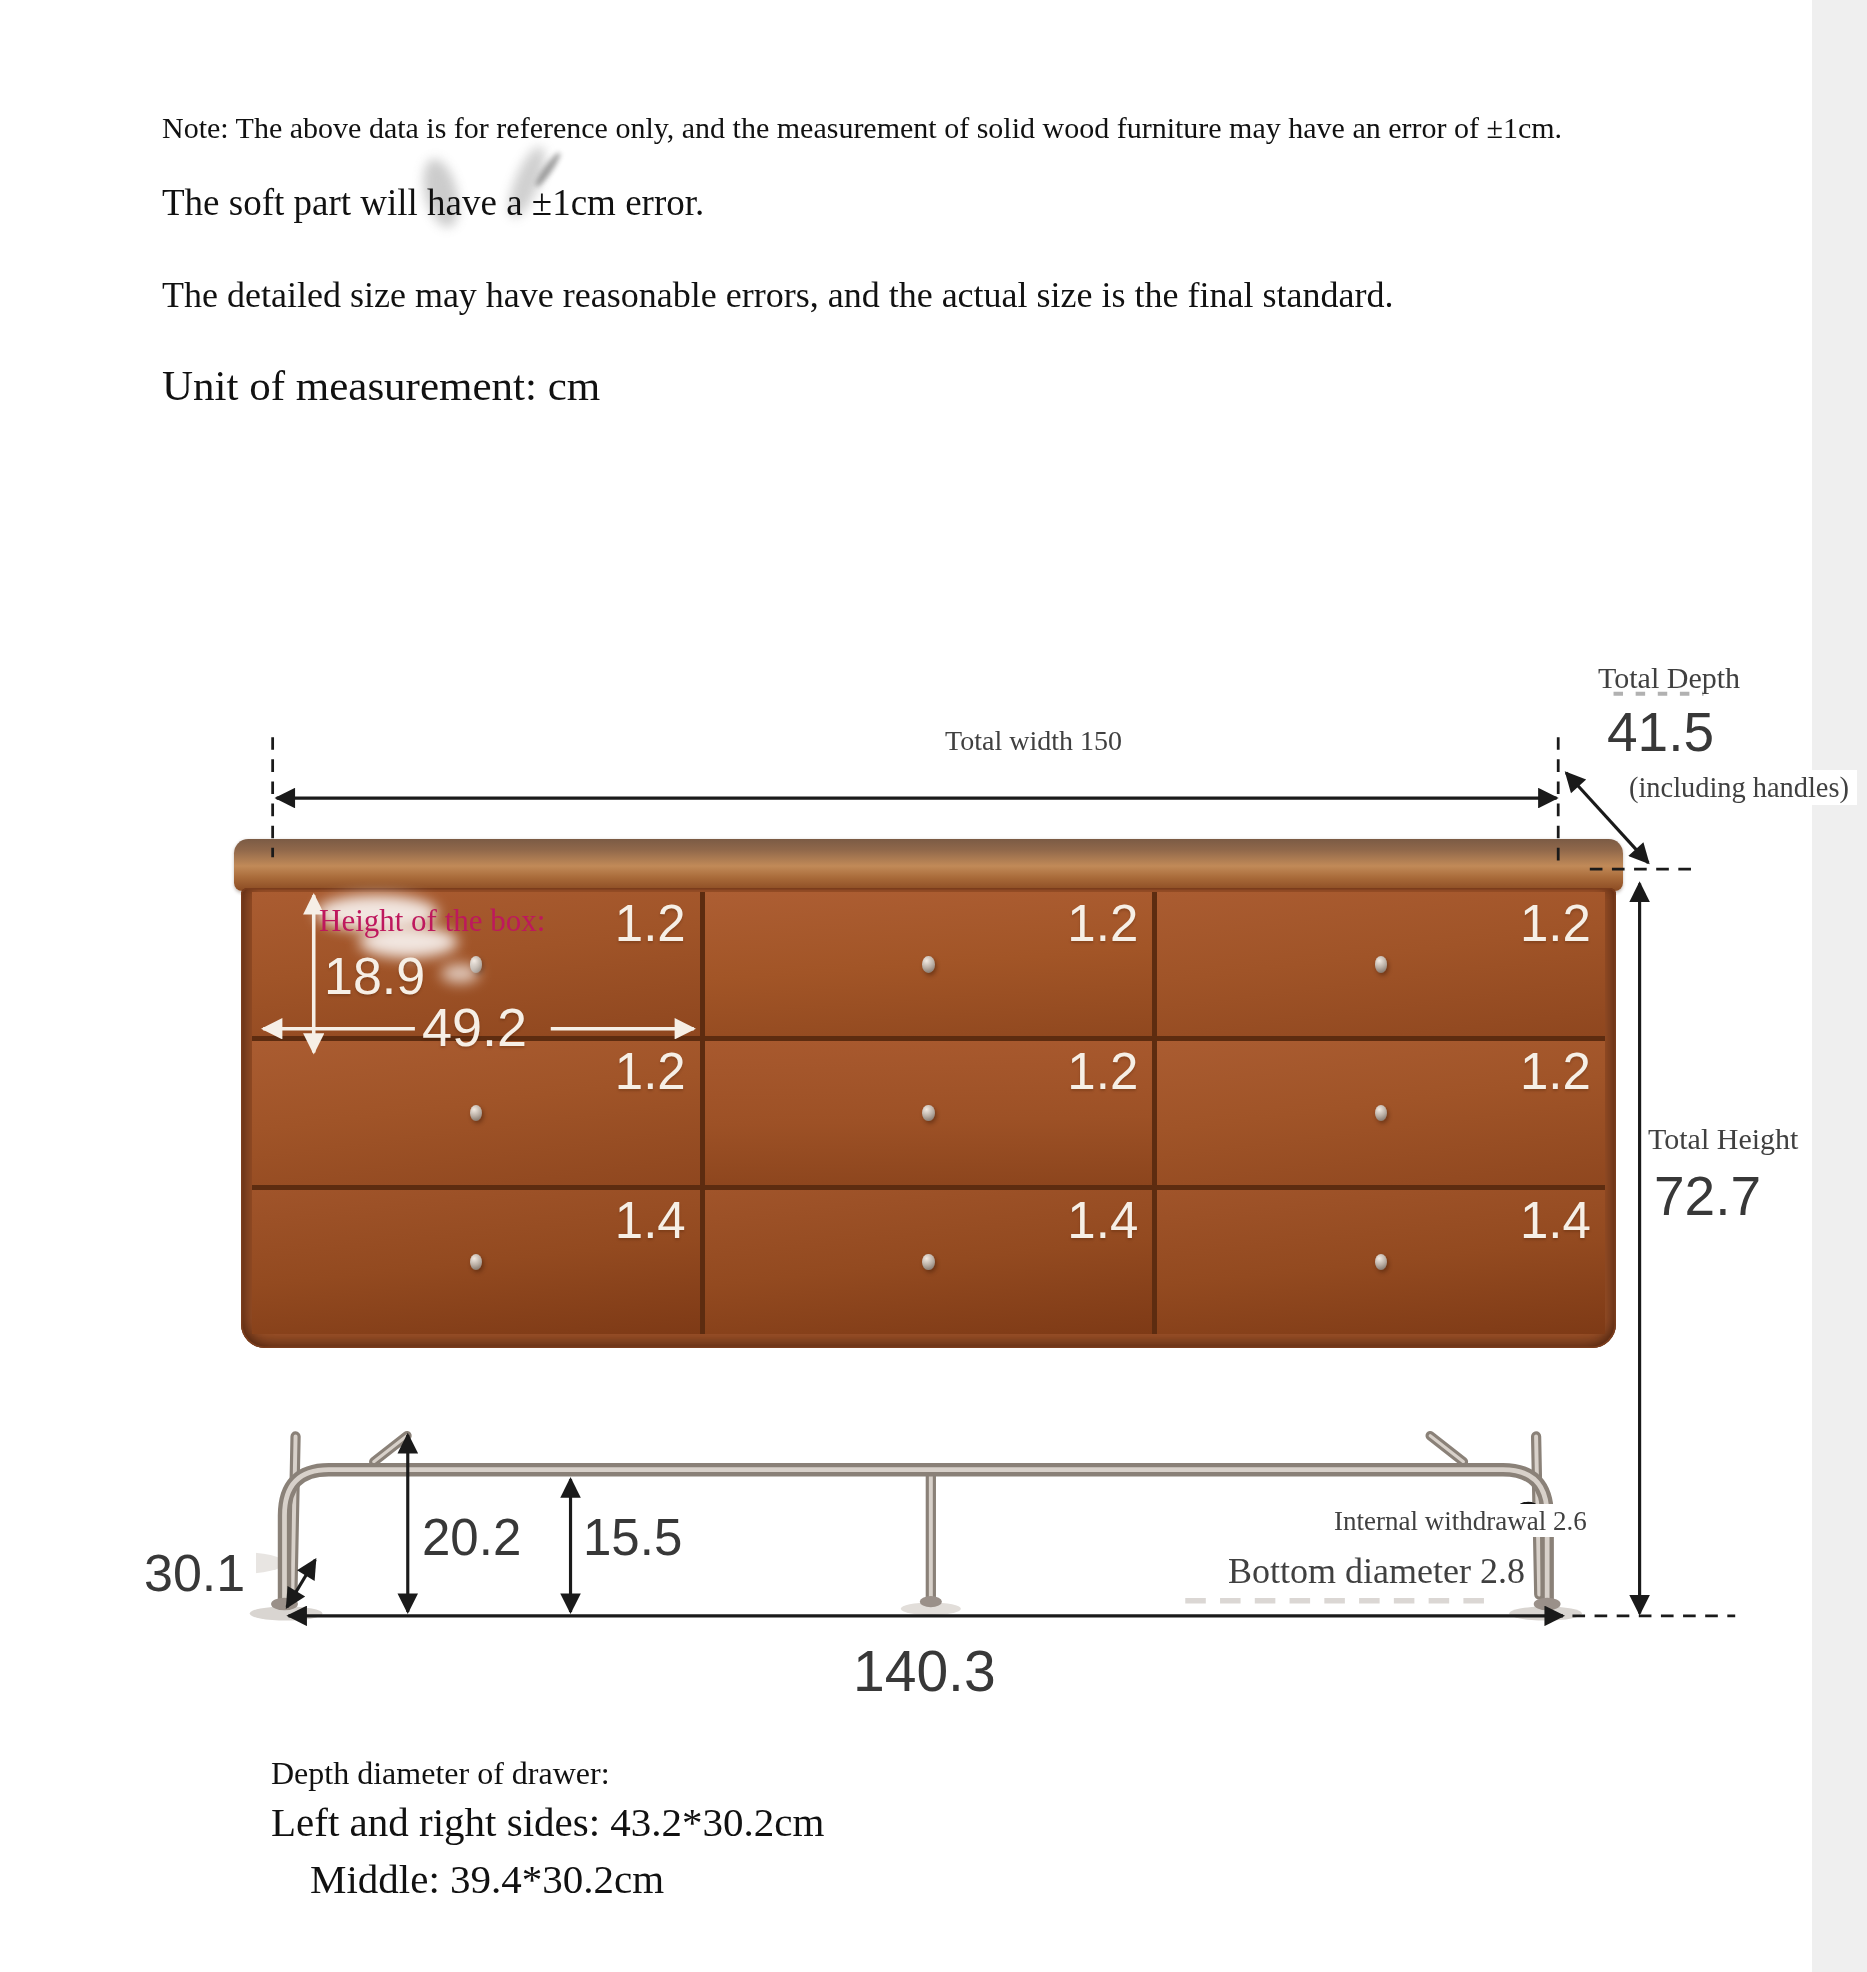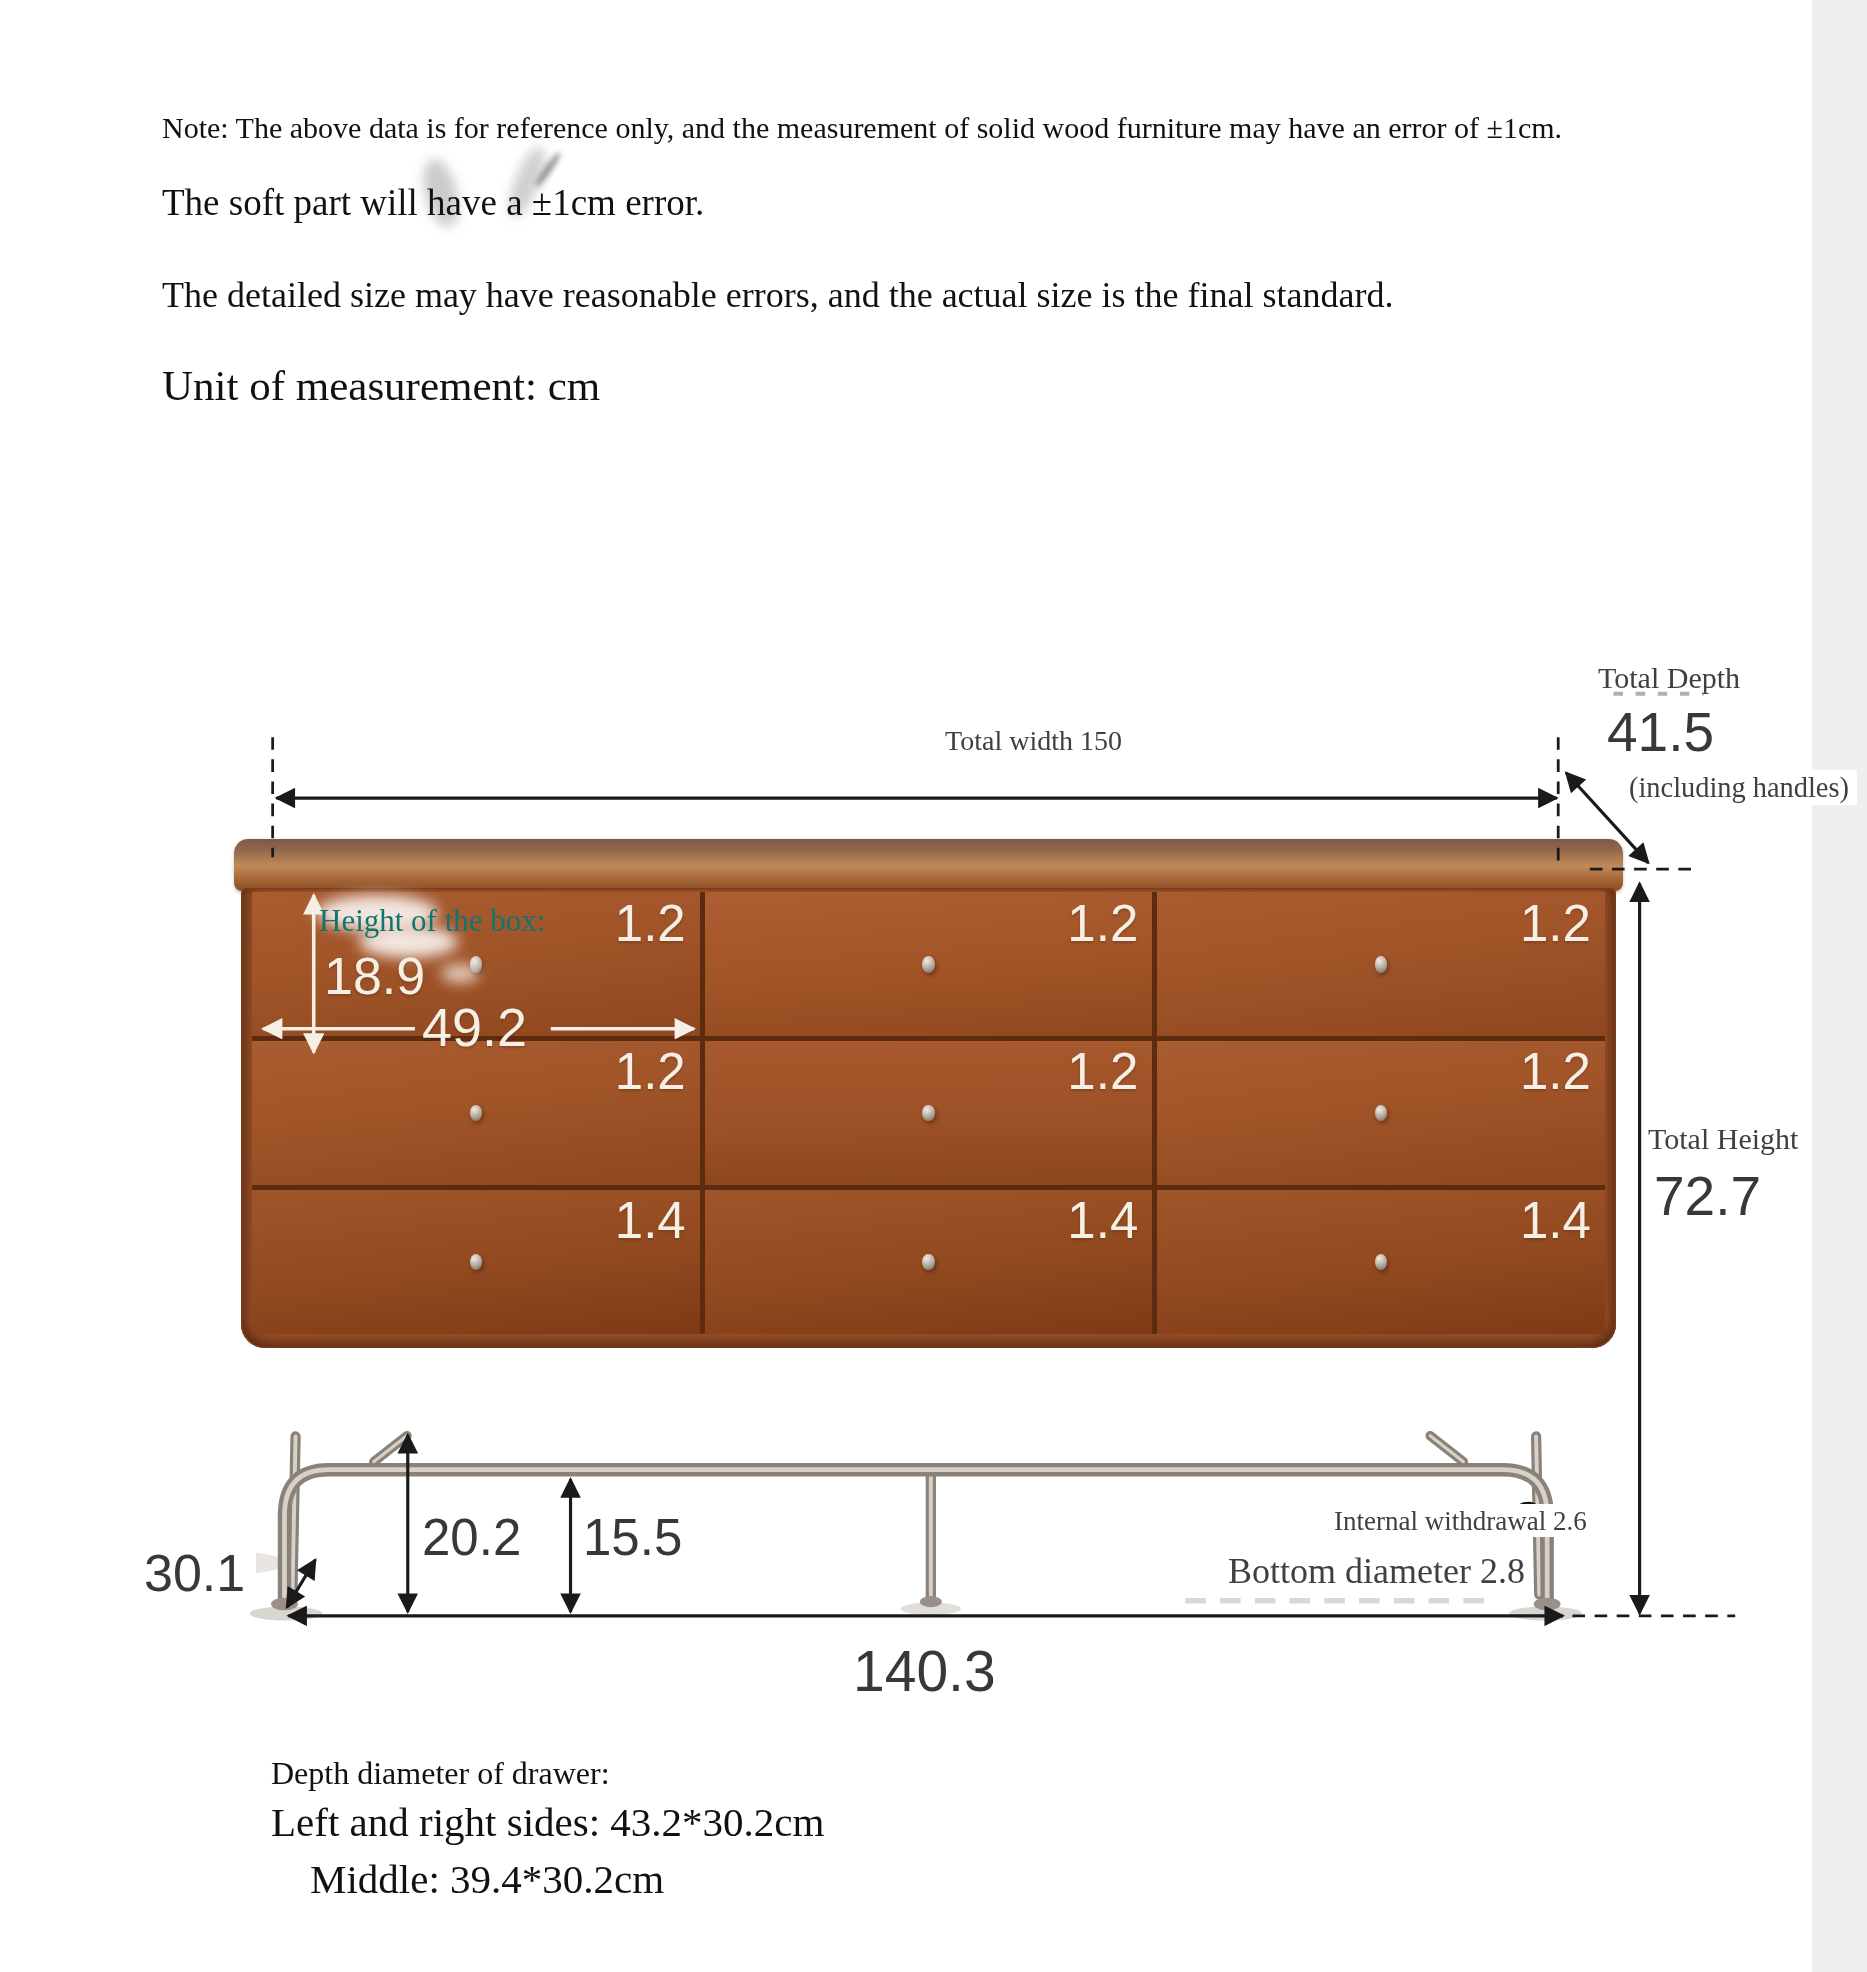--- a/index.html
+++ b/index.html
@@ -35,21 +35,21 @@
   .knob{position:absolute;left:50%;top:50%;width:12.6px;height:16.6px;margin:-8px 0 0 -6.3px;
      border-radius:50%;background:radial-gradient(circle at 35% 28%,#f2eae2,#b9aea4 48%,#6f6258 100%);
      box-shadow:1.6px 2.4px 4px rgba(50,20,5,.45);}
   .wsmudge{position:absolute;background:#fff;border-radius:50%;filter:blur(7.1px);opacity:.85;}
   
   .num{font-family:"Liberation Sans","DejaVu Sans",sans-serif;color:#383838;}
   .num-white{font-family:"Liberation Sans","DejaVu Sans",sans-serif;color:#f6efe6;
      text-shadow:0 1.6px 2.4px rgba(60,25,5,.25);}
   .whitebg{background:#ffffff;padding:1.6px 8px;}
   .serif-lbl{color:#404040;}
-  .boxlbl{color:#0f766e;}
+  .boxlbl{color:#be185d;}
   svg{position:absolute;left:0;top:0;}
   
   .f-title{font-size:32px;}
   .f-line{font-size:41px;}
   .edge-strip{position:absolute;right:0;top:0;width:56px;height:1973px;background:#efefef;}
 </style>
 </head>
 <body>
 
 <div class="page">

